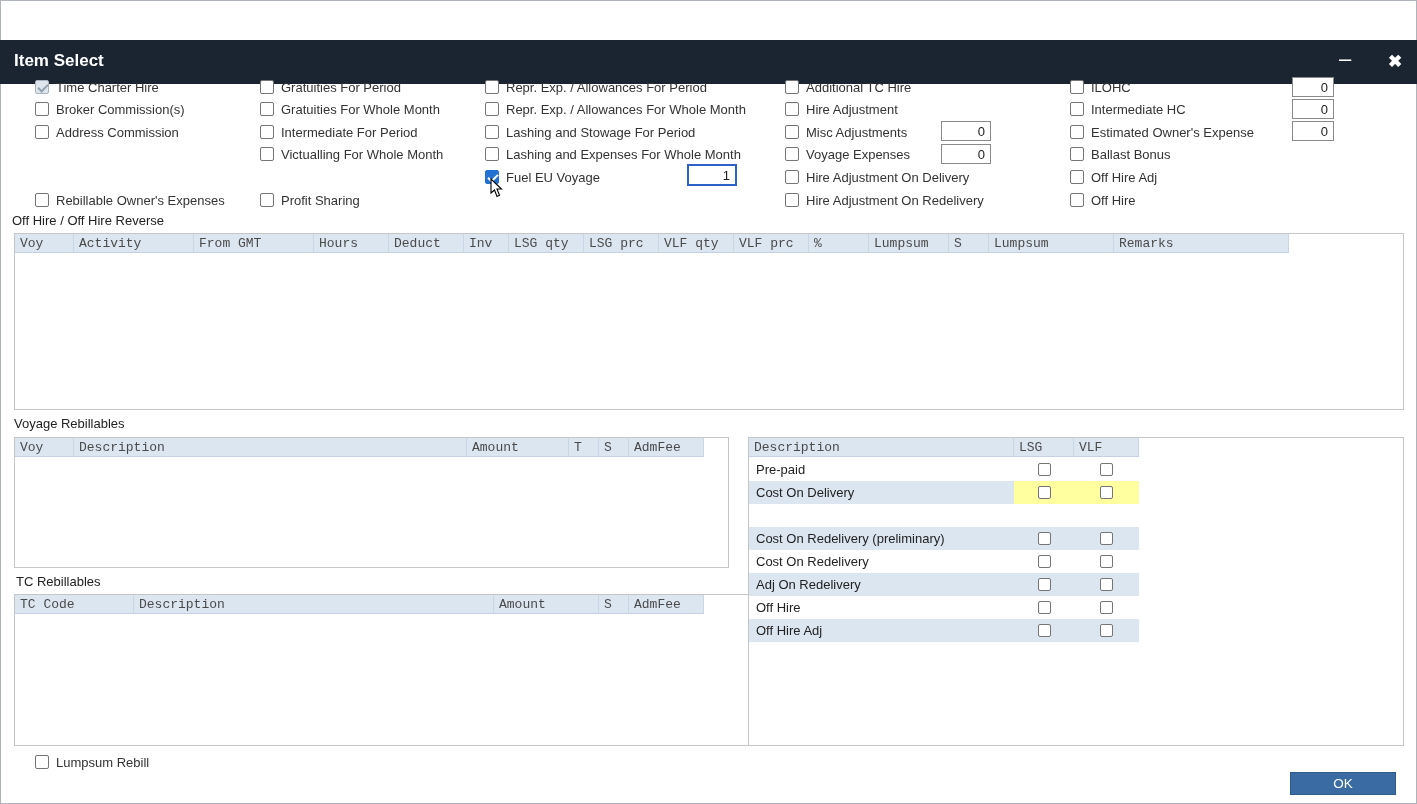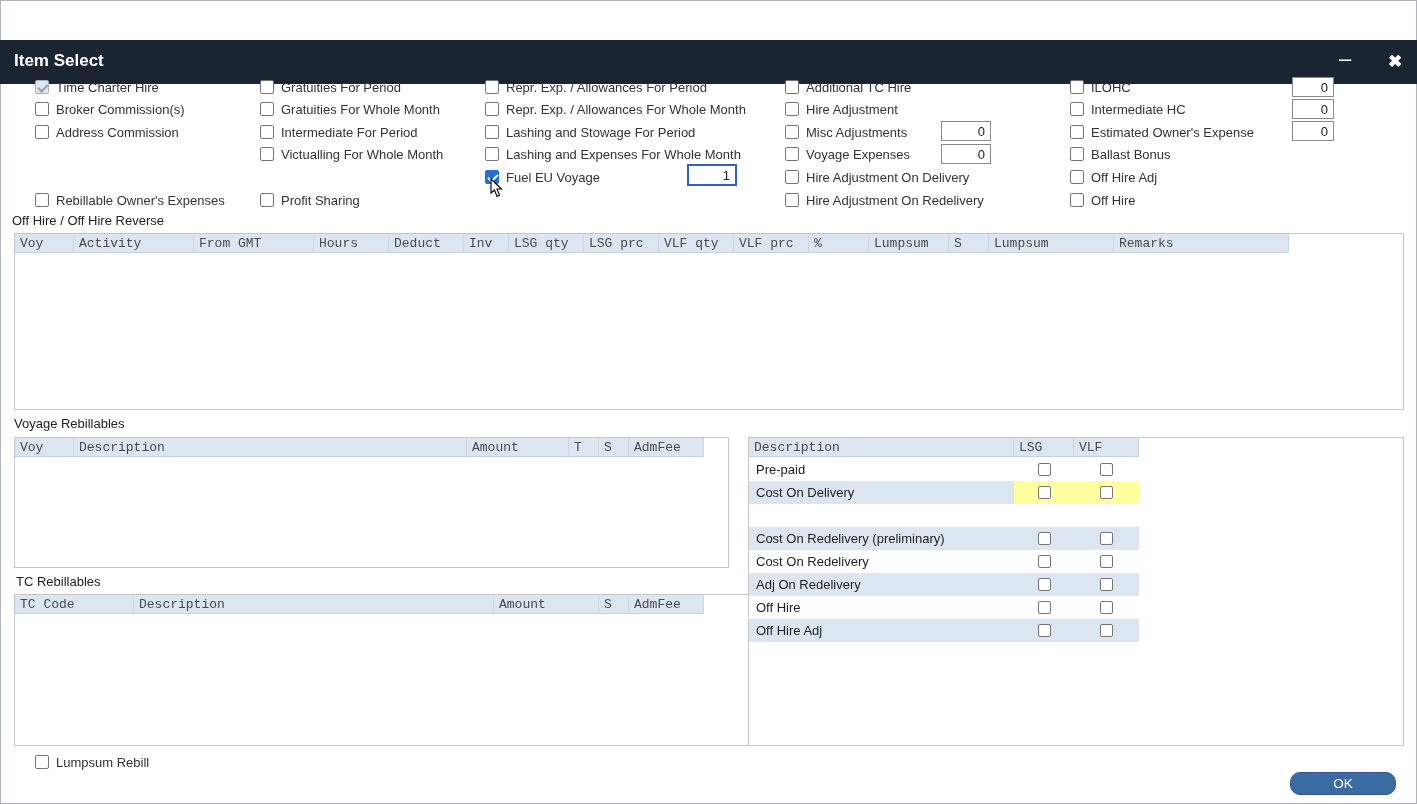--- a/index.html
+++ b/index.html
@@ -44,21 +44,21 @@
   .mrow { position:absolute; width:390px; height:23px; display:flex; align-items:center; }
   .mrow.alt { background:var(--row_alt,#dce6f1); }
   .mlabel { width:265px; padding-left:7px; font-size:13px; color:#222; white-space:nowrap; overflow:hidden; }
   .mcell { width:60px; height:100%; display:flex; justify-content:center; align-items:center; }
   .mcell.vlf { width:65px; }
   .mcell.hl { background:var(--highlight,#ffffa0); }
   .mbox { width:13px; height:13px; border:1px solid #757575; border-radius:2px; background:#fff; }
 
   
   .ok { position:absolute; left:1290px; top:772px; width:106px; height:23px; background:var(--ok_bg,#3a6ca3);
-        border:1px solid #2f5a8c; color:#fff; font-family:"Liberation Sans",sans-serif; font-size:13.5px; cursor:pointer; border-radius:10px; }
+        border:1px solid #2f5a8c; color:#fff; font-family:"Liberation Sans",sans-serif; font-size:13.5px; cursor:pointer; border-radius:0; }
 
   .cursor { position:absolute; left:490px; top:178px; }
 </style>
 </head>
 <body>
 
 <div class="frame"></div>
 
 <div class="titlebar">
   <span class="title">Item Select</span>

